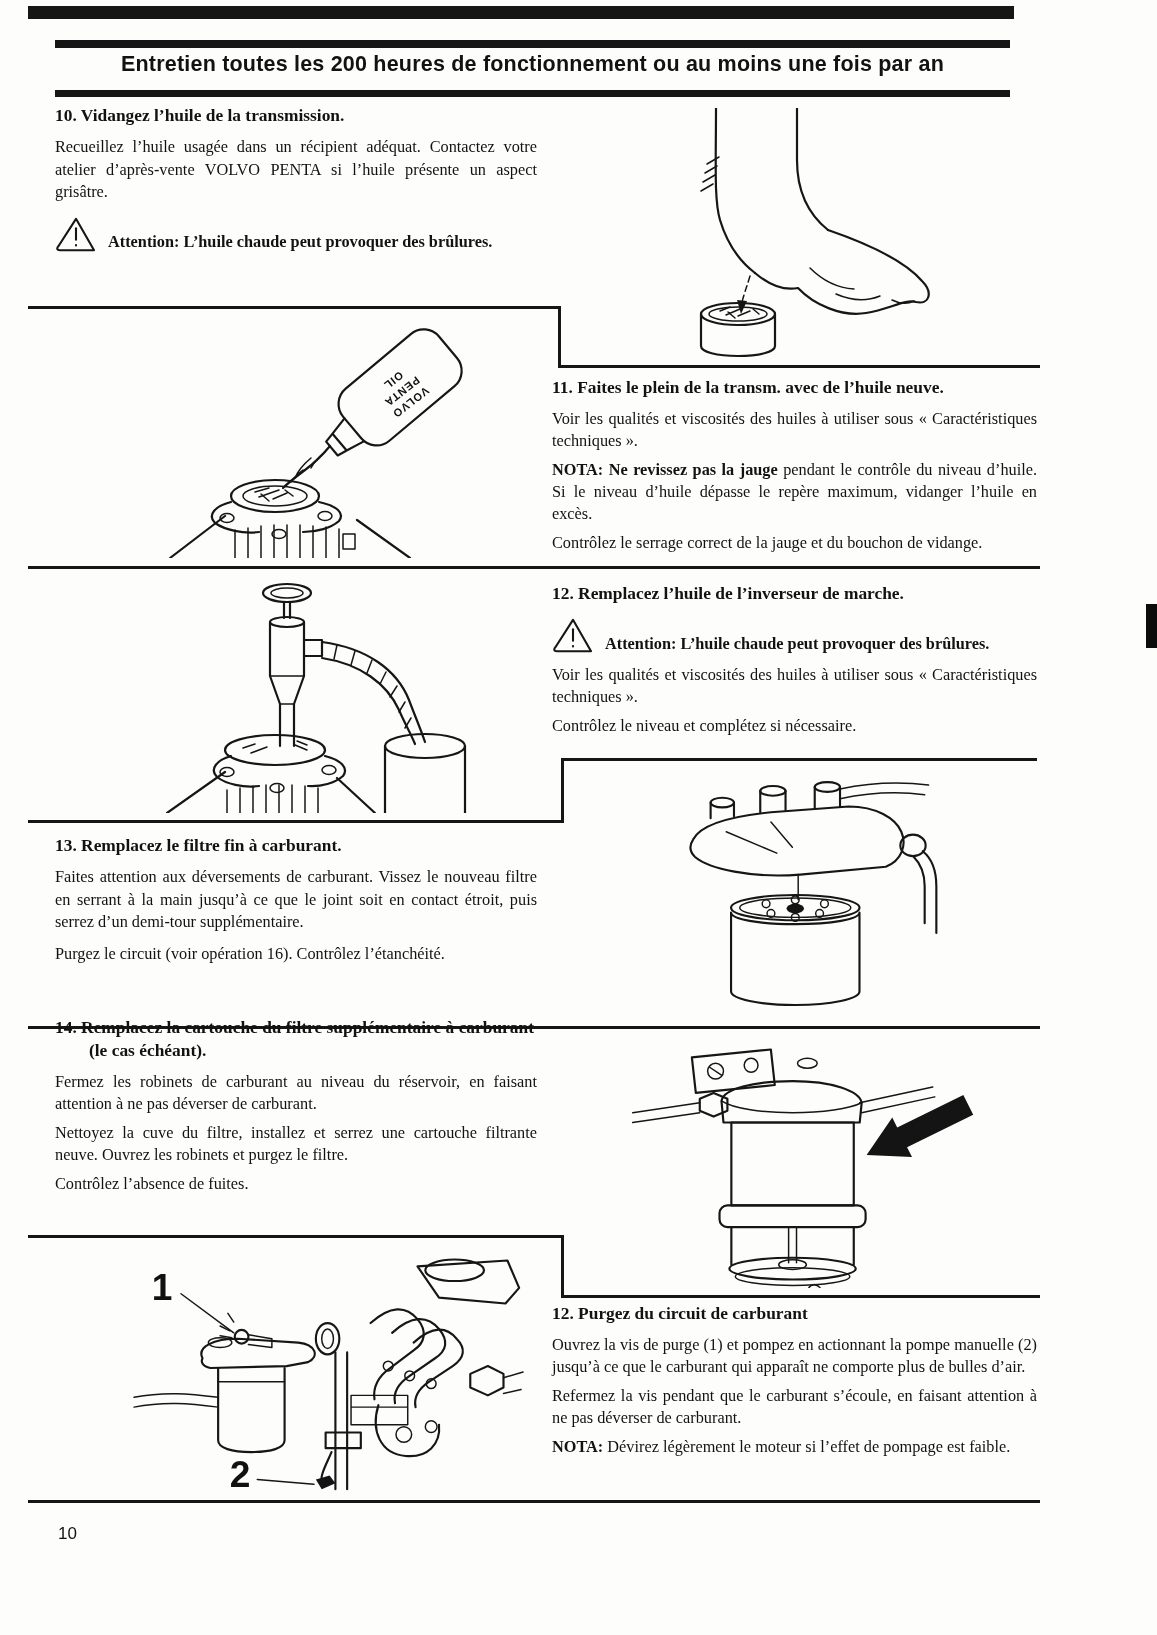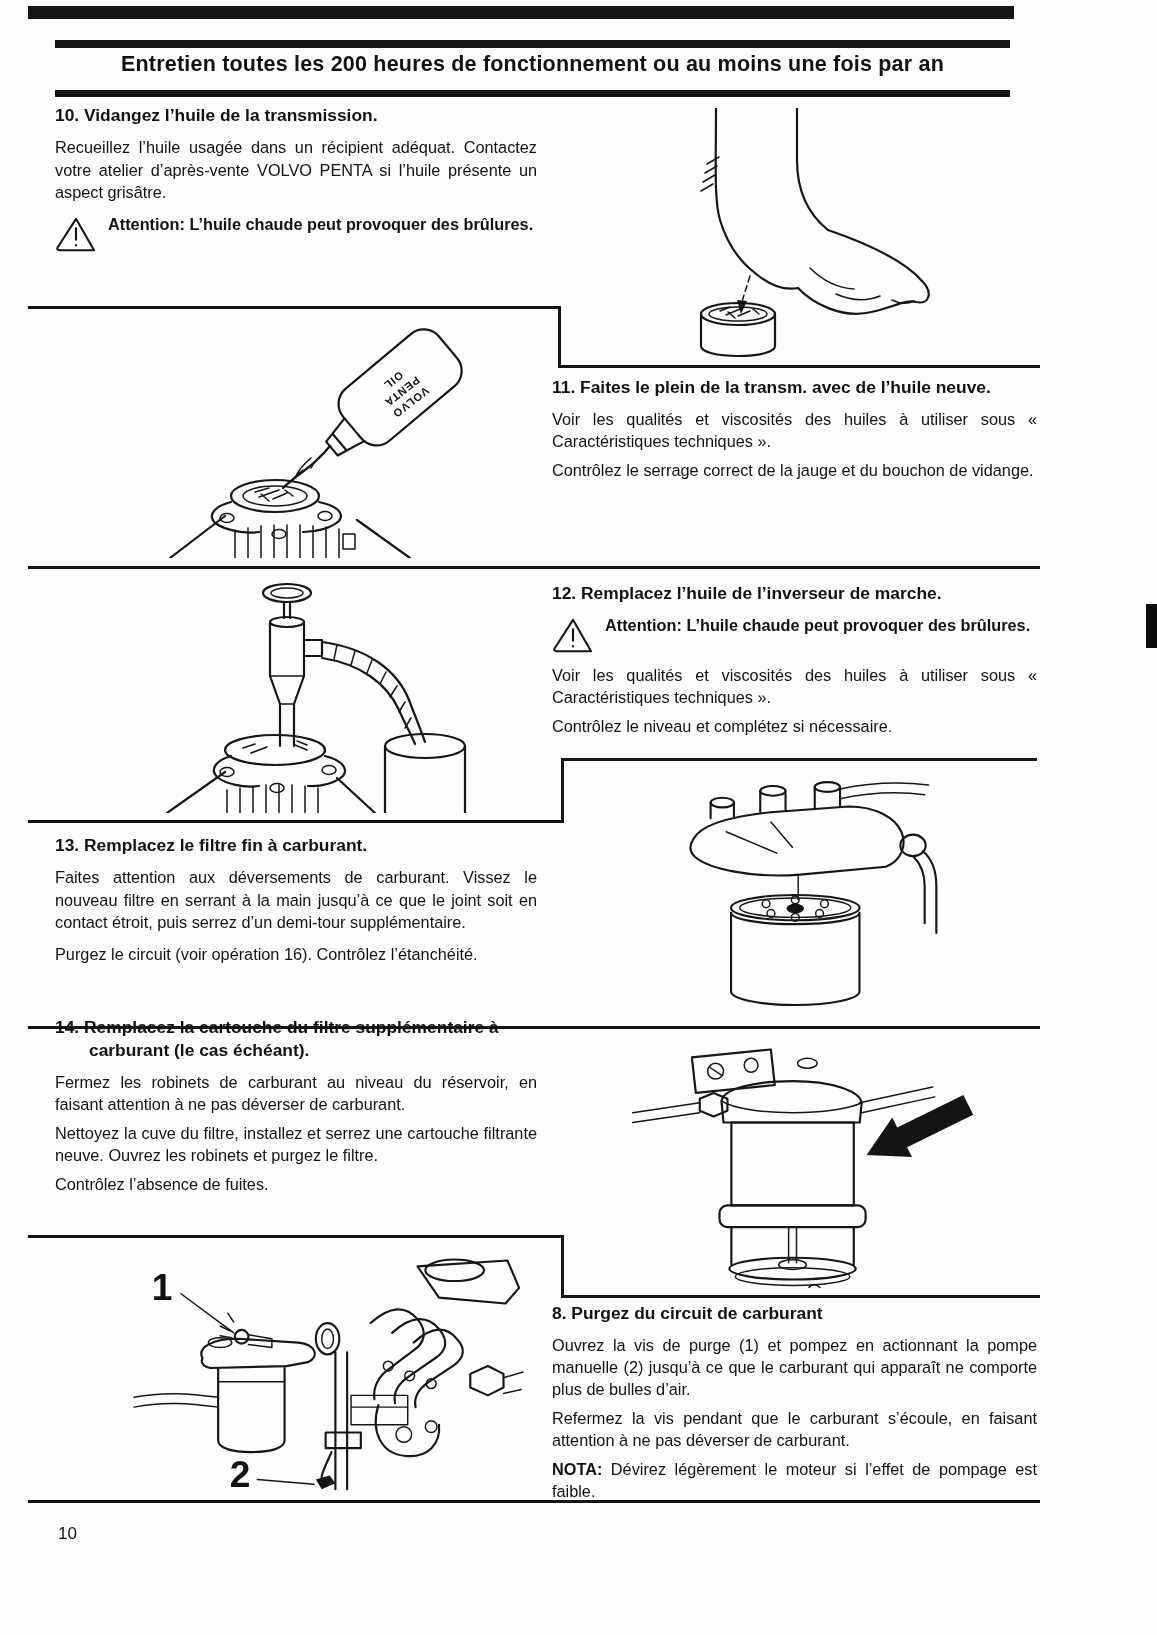--- a/index.html
+++ b/index.html
@@ -7,27 +7,27 @@
     position:relative;width:1157px;height:1635px;margin:0 auto;
     background:#fdfdfb;color:#121212;
     font-family:"Liberation Sans","DejaVu Sans",sans-serif;
     overflow:hidden;
   }
   .rule{position:absolute;background:#161616;}
   .page-title{
     position:absolute;left:55px;top:52px;width:955px;
     text-align:center;font-size:21.5px;font-weight:bold;letter-spacing:.2px;
   }
-  .sec{position:absolute;font-size:16.3px;line-height:22.5px;}
+  .sec{position:absolute;font-size:16.3px;line-height:22.5px;font-family:Liberation Serif, serif;}
   .sec h2{font-size:17.4px;line-height:23px;font-weight:bold;margin:0 0 9px 0;}
   .hang{padding-left:34px;text-indent:-34px;}
   .sec p{margin:0 0 9px 0;text-align:justify;}
   .tight p{margin:0 0 7px 0;}
   .tight{line-height:22px;}
-  .warn{display:flex;gap:11px;margin:2px 0 9px 0;font-weight:bold;}
+  .warn{display:flex;gap:11px;margin:2px 0 9px 0;font-weight:bold;align-items:flex-end;}
   .warn .tri{flex:0 0 auto;width:42px;height:38px;margin-top:3px;}
   .warn .wtext{text-align:justify;}
   .fig{position:absolute;}
   .fig svg{display:block;width:100%;height:100%;}
   .lineart path,.lineart ellipse,.lineart circle,.lineart rect,.lineart polygon{
     fill:none;stroke:#161616;stroke-width:2.2;stroke-linecap:round;stroke-linejoin:round;}
   .lineart .fill{fill:#141414;stroke:none;}
   .lineart .thin{stroke-width:1.5;}
   .lineart .pat{stroke:#4a4a4a;stroke-width:0.9;fill:none;}
   .lineart text{fill:#111;stroke:none;font-family:"Liberation Sans",sans-serif;font-weight:bold;}
@@ -86,20 +86,21 @@
       <ellipse cx="138" cy="206" rx="37" ry="11"></ellipse>
       <ellipse class="thin" cx="138" cy="206" rx="29" ry="7"></ellipse>
       <path d="M101,206 L101,238 C101,244 117,248 138,248 C159,248 175,244 175,238 L175,206"></path>
       <path class="thin" d="M120,203 l10,-4 m-4,8 l14,-6 m-2,7 l12,-5 m-22,1 l7,6 m18,-9 l6,5"></path>
     </svg>
   </div>
 
   <section class="sec tight" style="left:552px;top:376px;width:485px;">
     <h2 class="hang">11. Faites le plein de la transm. avec de l’huile neuve.</h2>
     <p>Voir les qualités et viscosités des huiles à utiliser sous « Caractéristiques techniques ».</p>
+    <p><strong>NOTA: Ne revissez pas la jauge</strong><span> pendant le contrôle du niveau d’huile. Si le niveau d’huile dépasse le repère maximum, vidanger l’huile en excès.</span></p>
     <p>Contrôlez le serrage correct de la jauge et du bouchon de vidange.</p>
   </section>
 
   <div class="fig" style="left:75px;top:318px;width:430px;height:240px;">
     <svg class="lineart" viewBox="0 0 430 240">
       <g transform="rotate(-40 320 75)">
         <rect x="265" y="40" width="125" height="68" rx="20"></rect>
         <path d="M265,62 L246,66 L246,88 L265,92 M246,66 L236,68 L236,86 L246,88"></path>
       </g>
       <g transform="rotate(142 326 72)">
@@ -270,21 +271,21 @@
         <circle class="thin" cx="344" cy="182" r="6"></circle>
       <path class="thin" d="M262,150 h58 v30 h-58 Z M262,162 h58"></path>
       <path d="M242,208 C236,222 230,232 232,240"></path>
       <polygon class="fill" points="226,236 240,232 246,240 232,246"></polygon>
       <text class="figlabel" x="138" y="244">2</text>
       <path class="thin" d="M166,236 L224,241"></path>
     </svg>
   </div>
 
   <section class="sec tight" style="left:552px;top:1302px;width:485px;">
-    <h2 class="hang">8. Purgez du circuit de carburant</h2>
+    <h2 class="hang">12. Purgez du circuit de carburant</h2>
     <p>Ouvrez la vis de purge (1) et pompez en actionnant la pompe manuelle (2) jusqu’à ce que le carburant qui apparaît ne comporte plus de bulles d’air.</p>
     <p>Refermez la vis pendant que le carburant s’écoule, en faisant attention à ne pas déverser de carburant.</p>
     <p><strong>NOTA:</strong><span> Dévirez légèrement le moteur si l’effet de pompage est faible.</span></p>
   </section>
 
   <div class="pageno">10</div>
 
 </div>
 
 </body></html>

